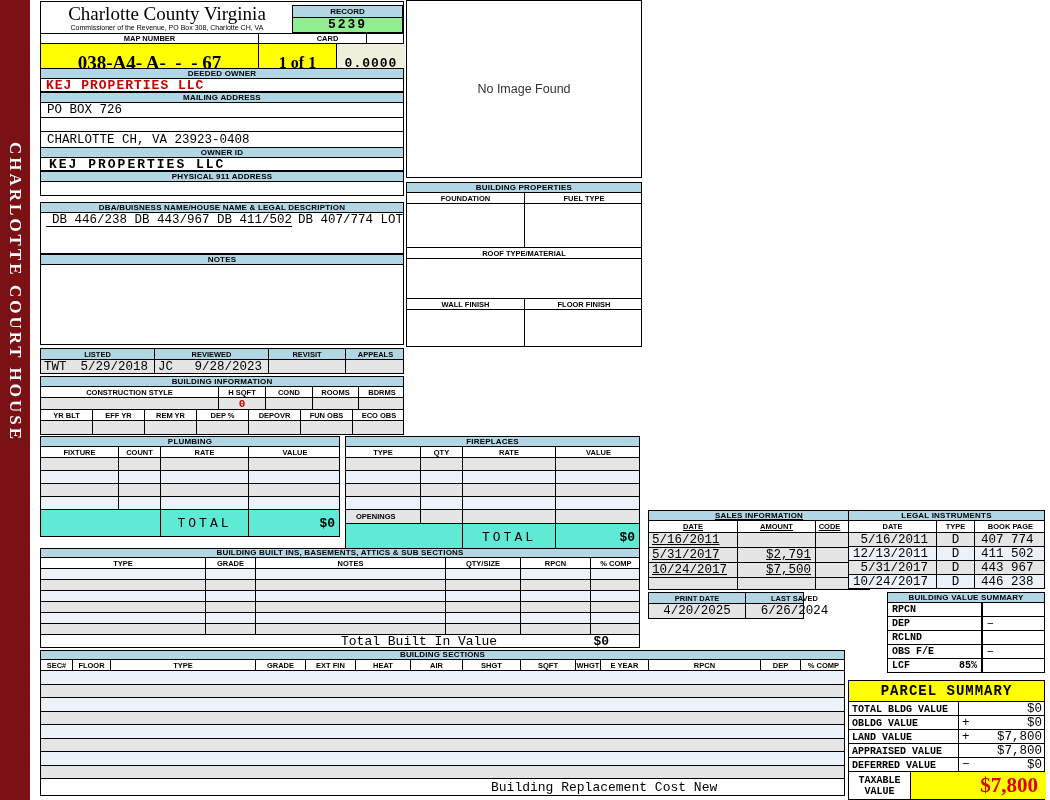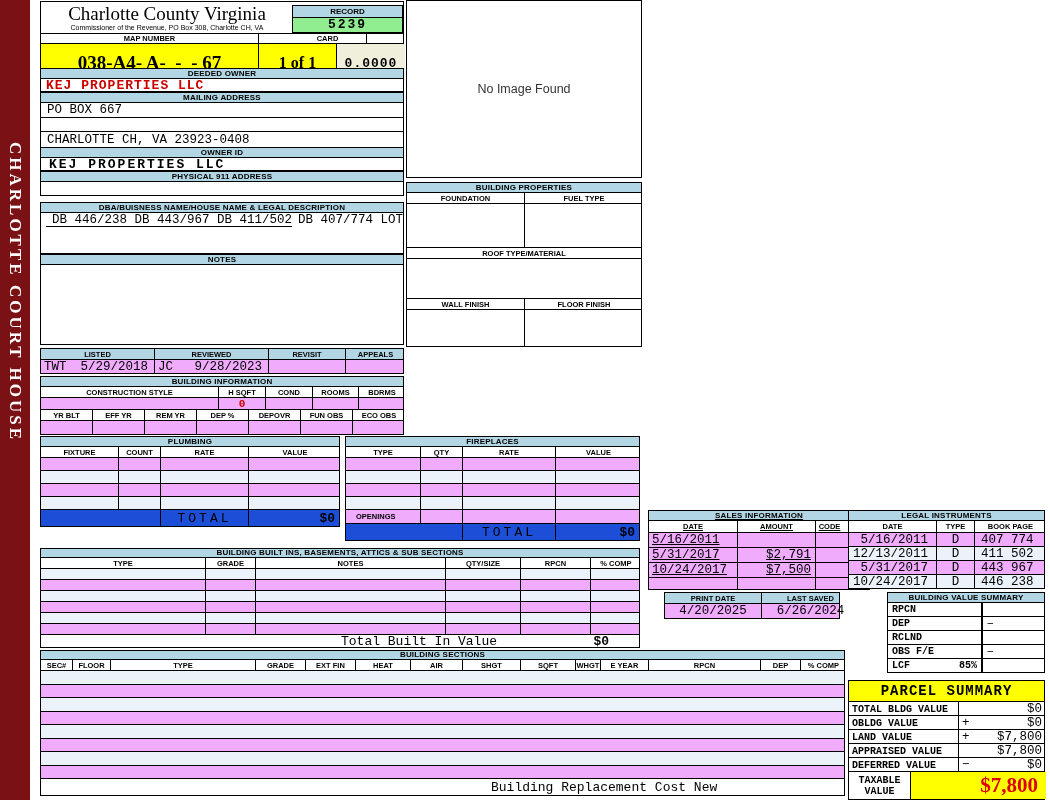--- a/index.html
+++ b/index.html
@@ -15,21 +15,21 @@
 
   
   .bar{background:#B3D6E4;border:1px solid #000;font:bold 8px "Liberation Sans",sans-serif;
        letter-spacing:.2px;text-align:center;height:11px;line-height:9px;}
   
   .hrow{display:grid;border:1px solid #000;border-top:none;background:#fff;height:11px;}
   .hrow>div{font:bold 7.5px "Liberation Sans",sans-serif;border-right:1px solid #000;
             display:flex;align-items:center;justify-content:center;overflow:hidden;white-space:nowrap;}
   .hrow>div:last-child{border-right:none;}
   
-  .drow{display:grid;border:1px solid #000;border-top:none;background:#f0abfc;}
+  .drow{display:grid;border:1px solid #000;border-top:none;background:#e5e5e5;}
   .drow>div{border-right:1px solid #000;overflow:hidden;white-space:pre;}
   .drow>div:last-child{border-right:none;}
   .stripe{background:#ECF2F9;}
 
   
   #headframe{left:40px;top:1px;width:364px;height:32px;border:1px solid #000;border-bottom:none;}
   #county{position:absolute;left:0;top:1px;width:252px;text-align:center;
           font:19px "Liberation Serif",serif;}
   #commissioner{position:absolute;left:0;top:22px;width:252px;text-align:center;
           font:7px "Liberation Sans",sans-serif;}
@@ -84,21 +84,21 @@
   #binfoblk .drow>div{display:flex;align-items:center;justify-content:center;}
   #hsqft-value{font:bold 11px "Liberation Mono",monospace;color:#CC0000;}
   #binfoblk .drow.last{height:14px;}
 
   
   #plumbblk{left:40px;top:436px;width:300px;}
   .cols-pl{grid-template-columns:78px 42px 88px 92px;}
   #fireblk{left:345px;top:436px;width:295px;}
   .cols-fp{grid-template-columns:75px 42px 93px 85px;}
   .tbl-row{height:13px;}
-  .total-row{display:grid;border:1px solid #000;border-top:none;height:17px;background:#1d4ed8;}
+  .total-row{display:grid;border:1px solid #000;border-top:none;height:27px;background:#5eead4;}
   .cols-pl-total{grid-template-columns:120px 88px 92px;}
   .cols-fp-total{grid-template-columns:117px 93px 85px;}
   .total-row>div{border-right:1px solid #000;display:flex;align-items:center;}
   .total-row>div:last-child{border-right:none;}
   .total-word{justify-content:center;font:13px "Liberation Mono",monospace;letter-spacing:3px;}
   .total-amt{justify-content:flex-end;font:bold 13px "Liberation Mono",monospace;padding-right:6px;}
   #openings-row{height:14px;}
   #openings-row>div{display:flex;align-items:center;}
   .openings-label{font:bold 7.5px "Liberation Sans",sans-serif;padding-left:10px;}
 
@@ -135,21 +135,21 @@
   #salesblk{left:648px;top:510px;width:222px;text-decoration:underline;}
   .cols-sales{grid-template-columns:89px 78px 27px;}
   #salesblk .hrow{height:12px;}
   #salesblk .drow{height:15px;}
   #salesblk .drow>div{font:12.5px "Liberation Mono",monospace;display:flex;align-items:center;}
   #salesblk .drow .amt{justify-content:flex-end;padding-right:4px;}
   #salesblk .drow .dt{padding-left:3px;}
   #salesblk .drow.empty{height:12px;}
 
   
-  #printblk{left:648px;top:592px;width:176px;margin-left:16px;}
+  #printblk{left:648px;top:592px;width:156px;}
   .cols-print{grid-template-columns:97px 97px;}
   #printblk .hrow{height:12px;border-top:1px solid #000;}
   #printblk .drow{height:15px;}
   #printblk .drow>div{font:12.5px "Liberation Mono",monospace;display:flex;align-items:center;justify-content:center;}
 
   
   #liblk{left:848px;top:510px;width:197px;}
   .cols-li{grid-template-columns:88px 38px 71px;}
   #liblk .hrow{height:12px;}
   #liblk .drow{height:14px;}
@@ -211,21 +211,21 @@
       <div id="card-value">1 of 1</div>
       <div id="acres-value">0.0000</div>
     </div>
   </div>
 
   <div class="abs" id="ownerblk">
     <div class="bar" style="border-top:1px solid #000;">DEEDED OWNER</div>
     <div class="field" id="deeded-value">KEJ PROPERTIES LLC</div>
     <div class="bar">MAILING ADDRESS</div>
     <div id="mailbox">
-      <div class="mailrow">PO BOX 667</div>
+      <div class="mailrow">PO BOX 726</div>
       <div class="mailrow" style="height:14px;"></div>
       <div class="mailrow">CHARLOTTE CH, VA 23923-0408</div>
     </div>
     <div class="bar">OWNER ID</div>
     <div class="field" id="owner-id-value">KEJ PROPERTIES LLC</div>
     <div class="bar">PHYSICAL 911 ADDRESS</div>
     <div class="field" id="phys-value"></div>
   </div>
 
   <div class="abs" id="dbablk">

